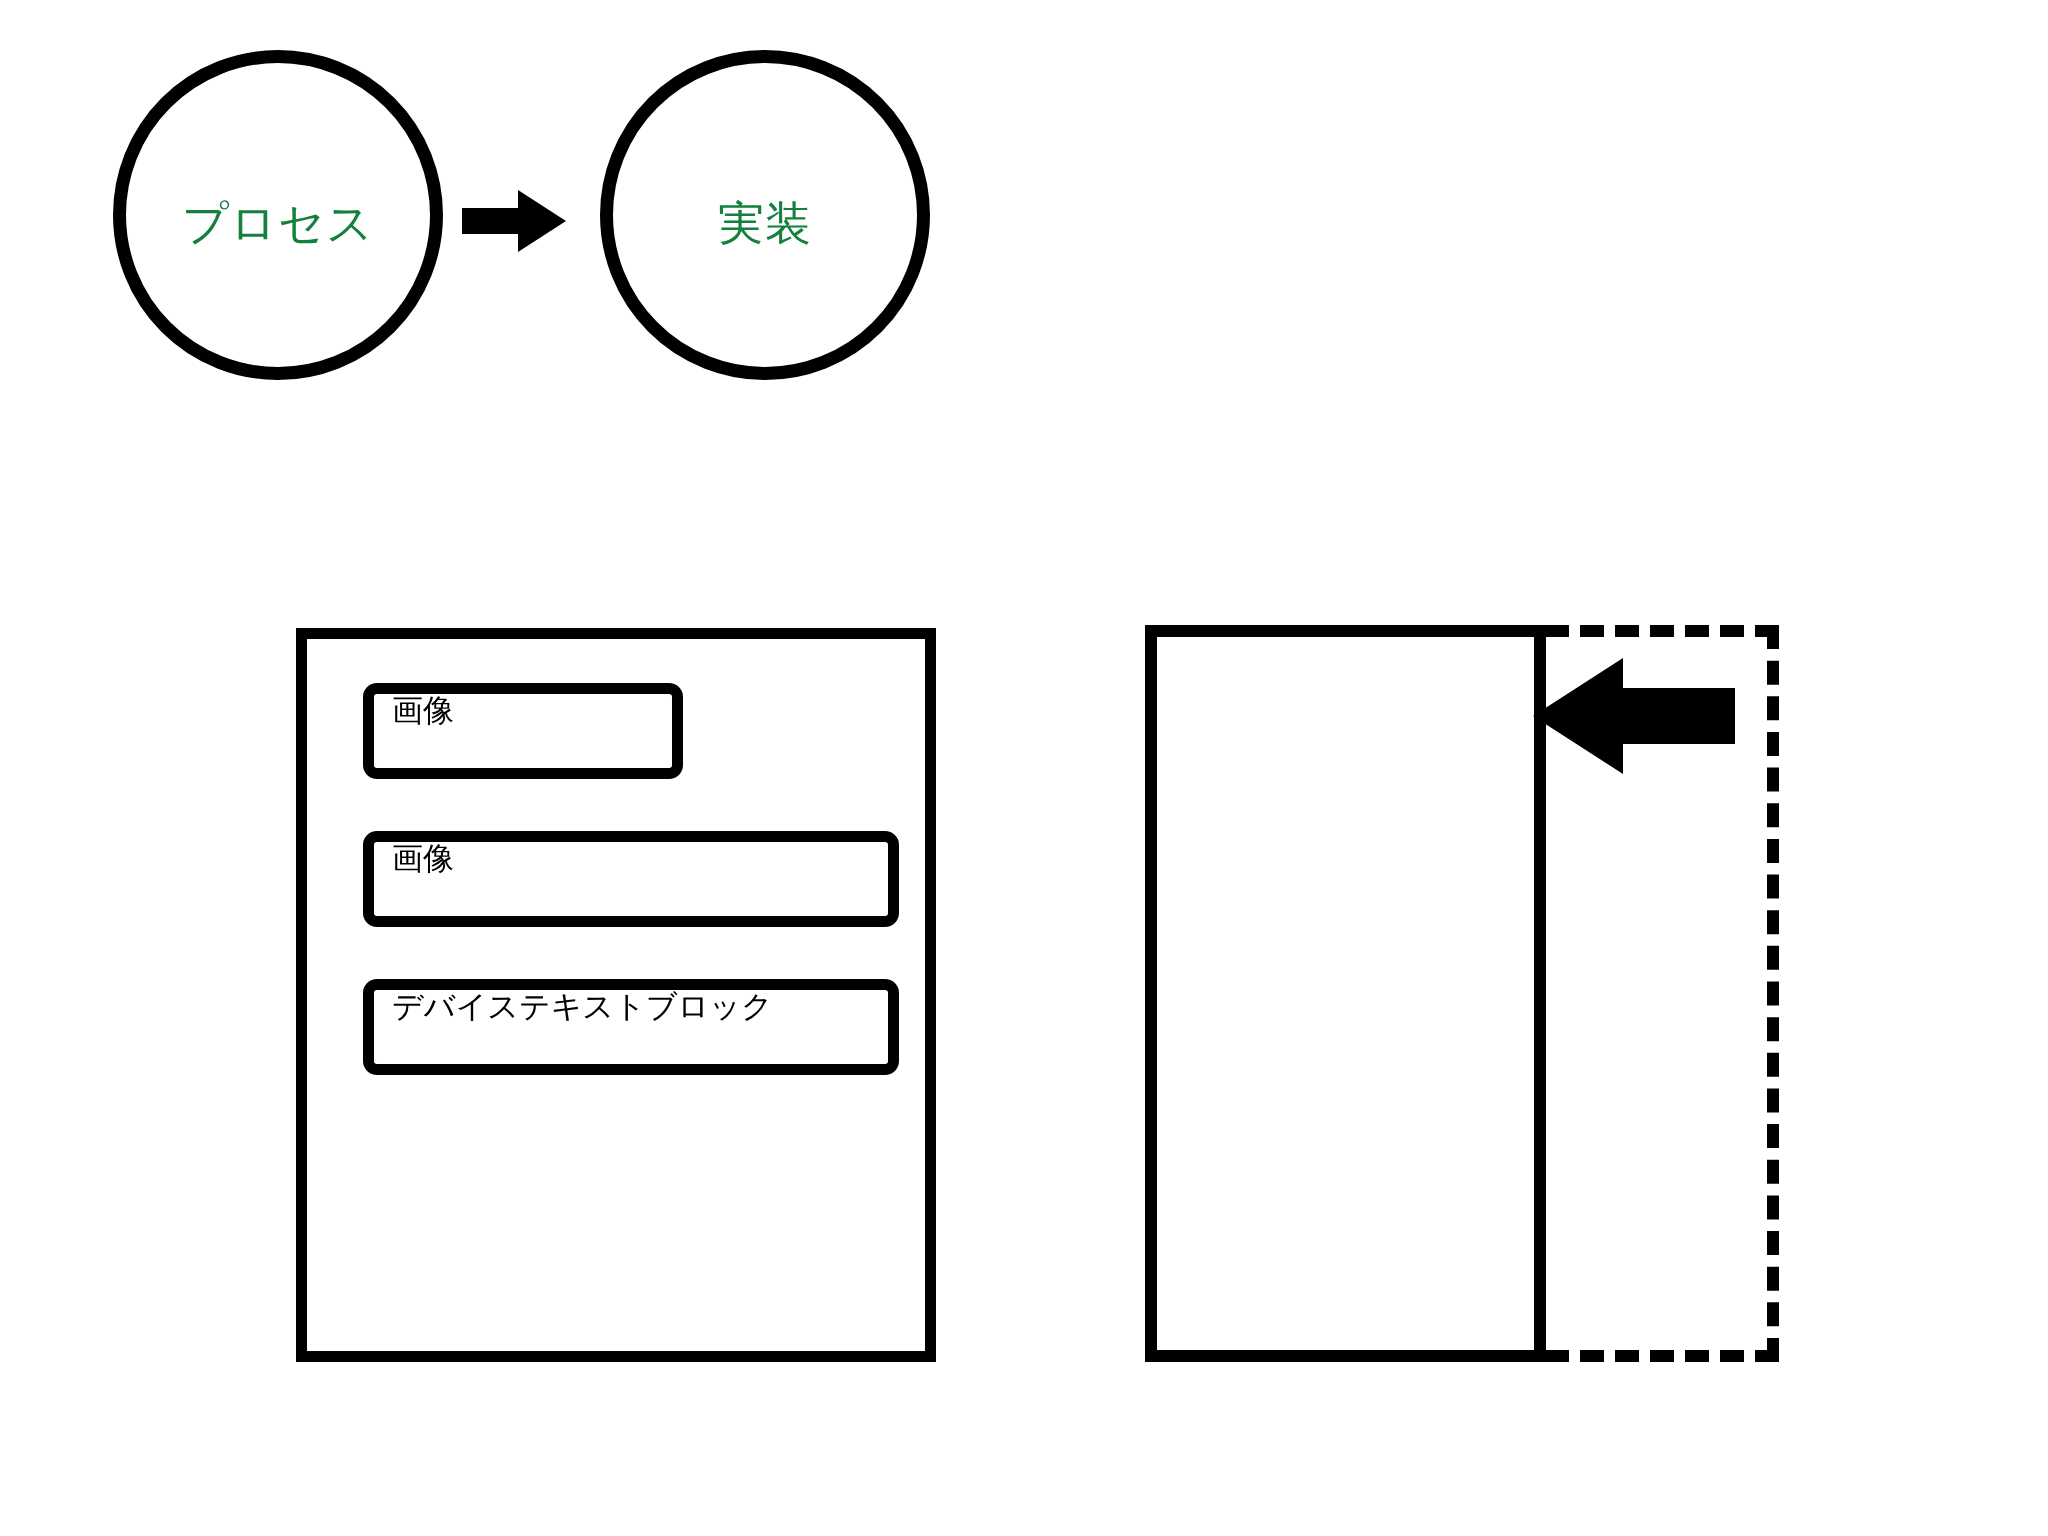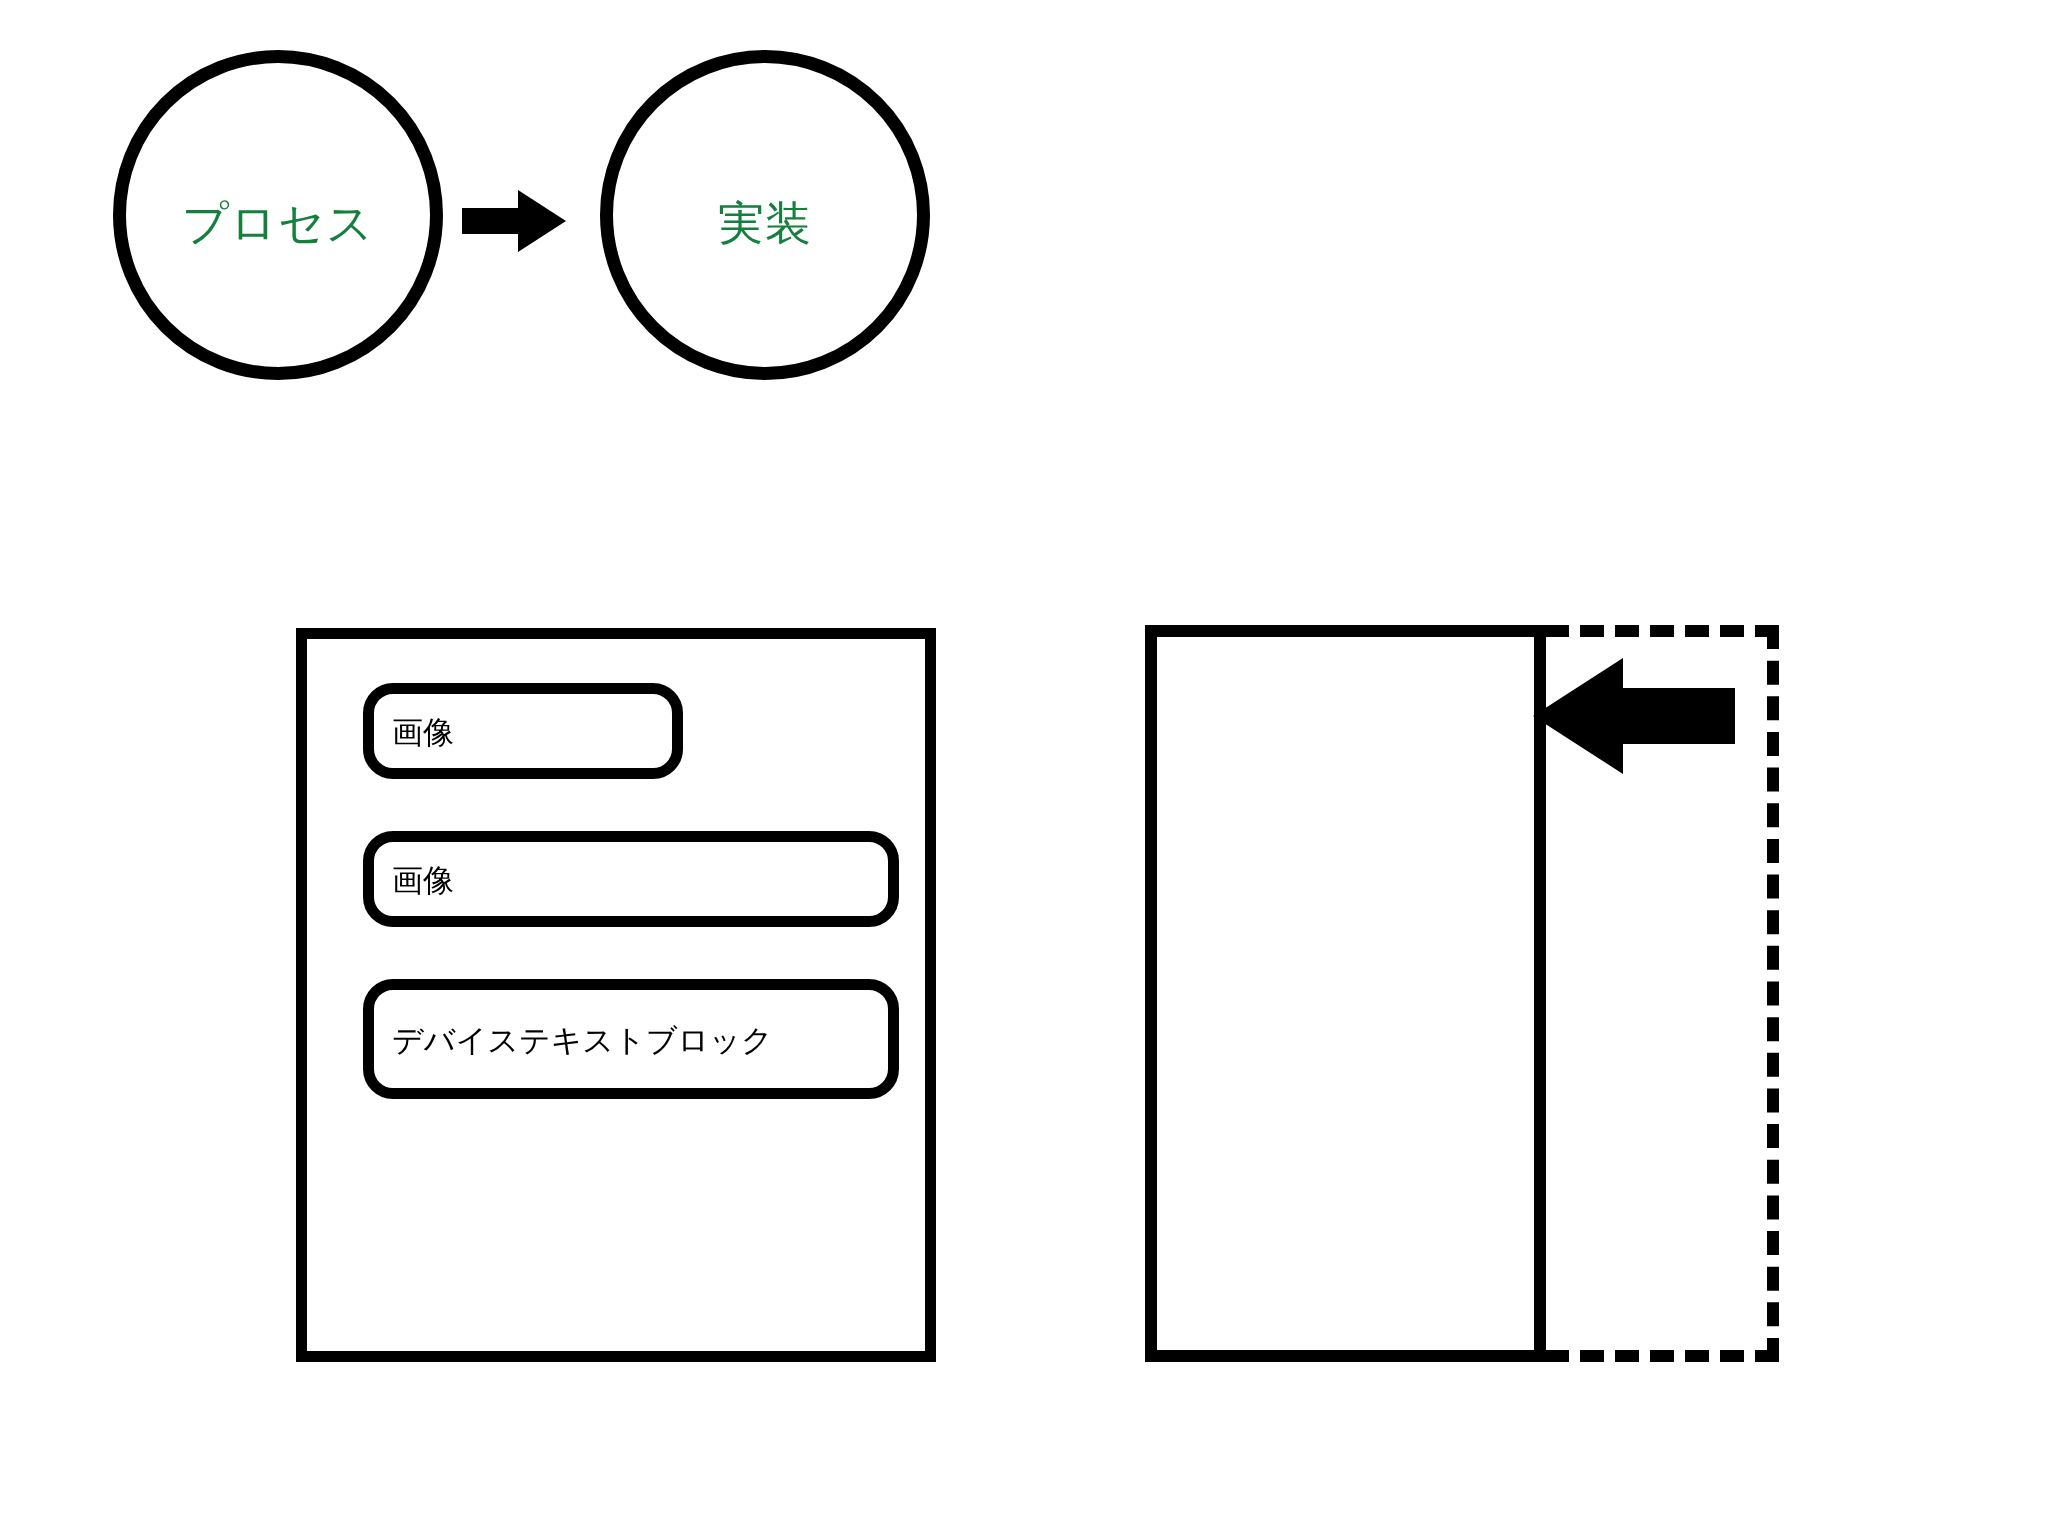--- a/index.html
+++ b/index.html
@@ -79,37 +79,37 @@
     height: 734px;
     border: 11px solid #000000;
     box-sizing: border-box;
     background: #ffffff;
   }
   .block-pill {
     position: absolute;
     left: 56px;
     box-sizing: border-box;
     border: 11px solid #000000;
-    border-radius: 30px;
+    border-radius: 14px;
     background: #ffffff;
     display: flex;
-    align-items: center;
+    align-items: flex-start;
   }
   .block-pill .pill-label {
     font-size: 31px;
     line-height: 1;
     color: #000000;
     padding-left: 18px;
     white-space: nowrap;
     position: relative;
     top: 1px;
   }
   #pill-image-1 { top: 44px;  width: 320px; height: 96px; }
   #pill-image-2 { top: 192px; width: 536px; height: 96px; }
-  #pill-text-block { top: 340px; width: 536px; height: 120px; }
+  #pill-text-block { top: 340px; width: 536px; height: 96px; }
 
   
   #right-frame-solid {
     position: absolute;
     left: 1145px;
     top: 625px;
     width: 401px;
     height: 737px;
     border: 12px solid #000000;
     box-sizing: border-box;

